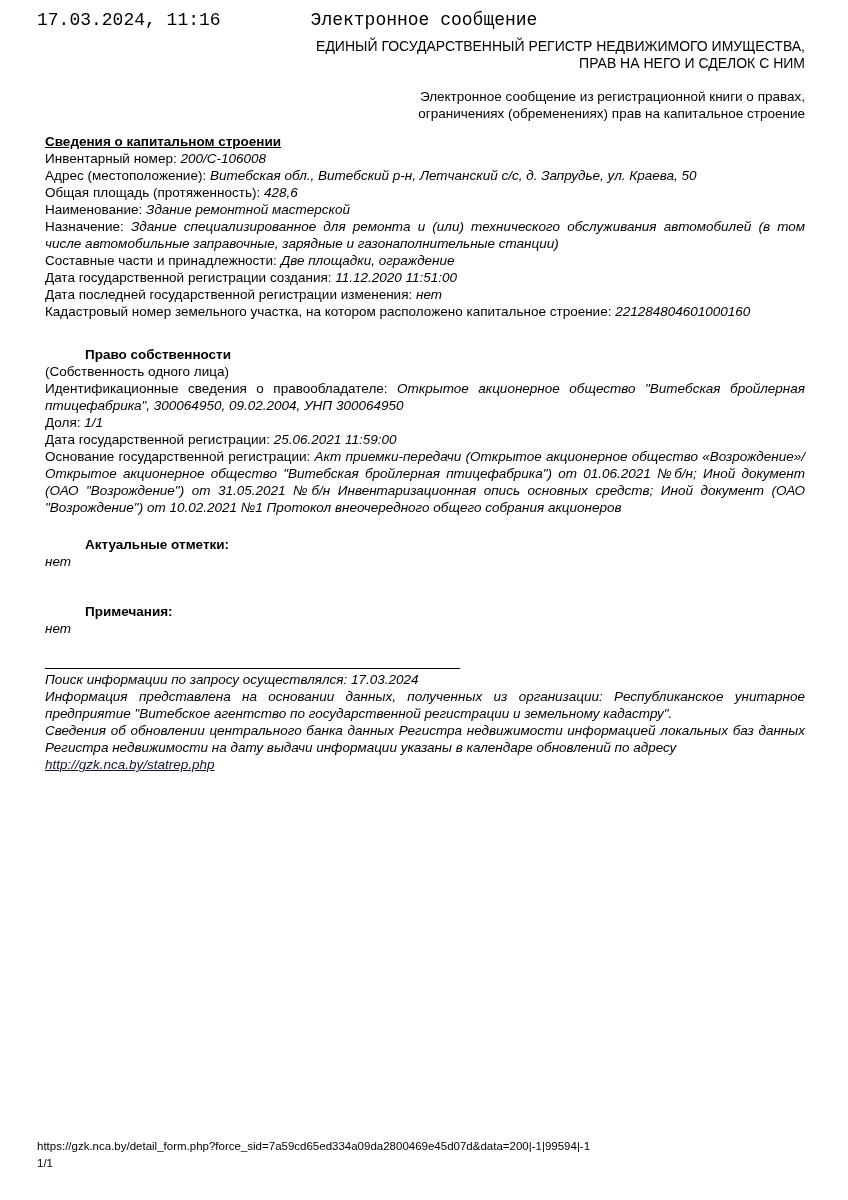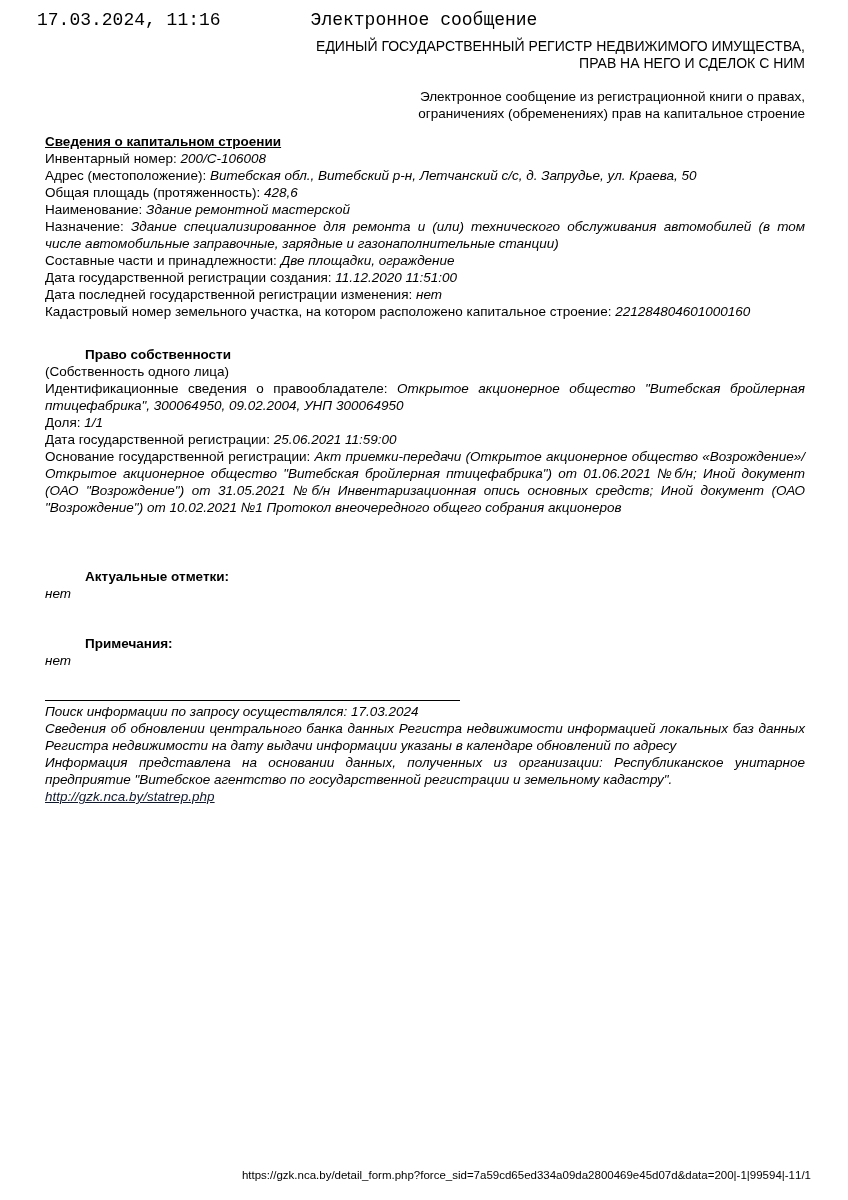--- a/index.html
+++ b/index.html
@@ -35,45 +35,46 @@
     font-weight: bold;
     text-decoration: underline;
     display: inline-block;
   }
   .heading-bold { font-weight: bold; padding-left: 40px; }
 
   .row { text-align: justify; }
   .val { font-style: italic; }
 
   .section-ownership { margin-top: 26px; }
-  .section-marks { margin-top: 52px; }
+  .section-marks { margin-top: 20px; }
   .section-notes { margin-top: 33px; }
 
   .separator {
     margin-top: 31px;
     width: 415px;
     border-top: 1px solid #000;
     height: 0;
   }
   .footnotes { margin-top: 2px; font-style: italic; }
   .footnotes .row { text-align: justify; }
   a.statrep-link {
     color: #0f172a;
     text-decoration: underline;
     font-style: italic;
   }
 
   .print-footer {
     position: absolute;
     left: 37px;
     right: 37px;
-    bottom: 16px;
+    bottom: 28px;
     font-size: 11.5px;
     display: flex;
-    justify-content: flex-end;
+    justify-content: space-between;
+    flex-direction: column;
   }
 </style>
 </head>
 <body>
 
 <div class="print-header">
   <span class="ph-date">17.03.2024, 11:16</span>
   <span class="ph-center">Электронное сообщение</span>
 </div>
 
@@ -157,22 +158,22 @@
 
   <div class="section-notes">
     <div class="heading-bold">Примечания:</div>
     <div class="val">нет</div>
   </div>
 
   <div class="separator"></div>
 
   <div class="footnotes">
     <div class="row">Поиск информации по запросу осуществлялся: 17.03.2024</div>
+    <div class="row">Информация представлена на основании данных, полученных из организации: Республиканское унитарное предприятие "Витебское агентство по государственной регистрации и земельному кадастру".</div>
     <div class="row">Сведения об обновлении центрального банка данных Регистра недвижимости информацией локальных баз данных Регистра недвижимости на дату выдачи информации указаны в календаре обновлений по адресу</div>
-    <div class="row">Информация представлена на основании данных, полученных из организации: Республиканское унитарное предприятие "Витебское агентство по государственной регистрации и земельному кадастру".</div>
     <div class="row"><a class="statrep-link" href="#">http://gzk.nca.by/statrep.php</a></div>
   </div>
 
 </div>
 
 <div class="print-footer">
   <span>https://gzk.nca.by/detail_form.php?force_sid=7a59cd65ed334a09da2800469e45d07d&amp;data=200|-1|99594|-1</span>
   <span>1/1</span>
 </div>
 

